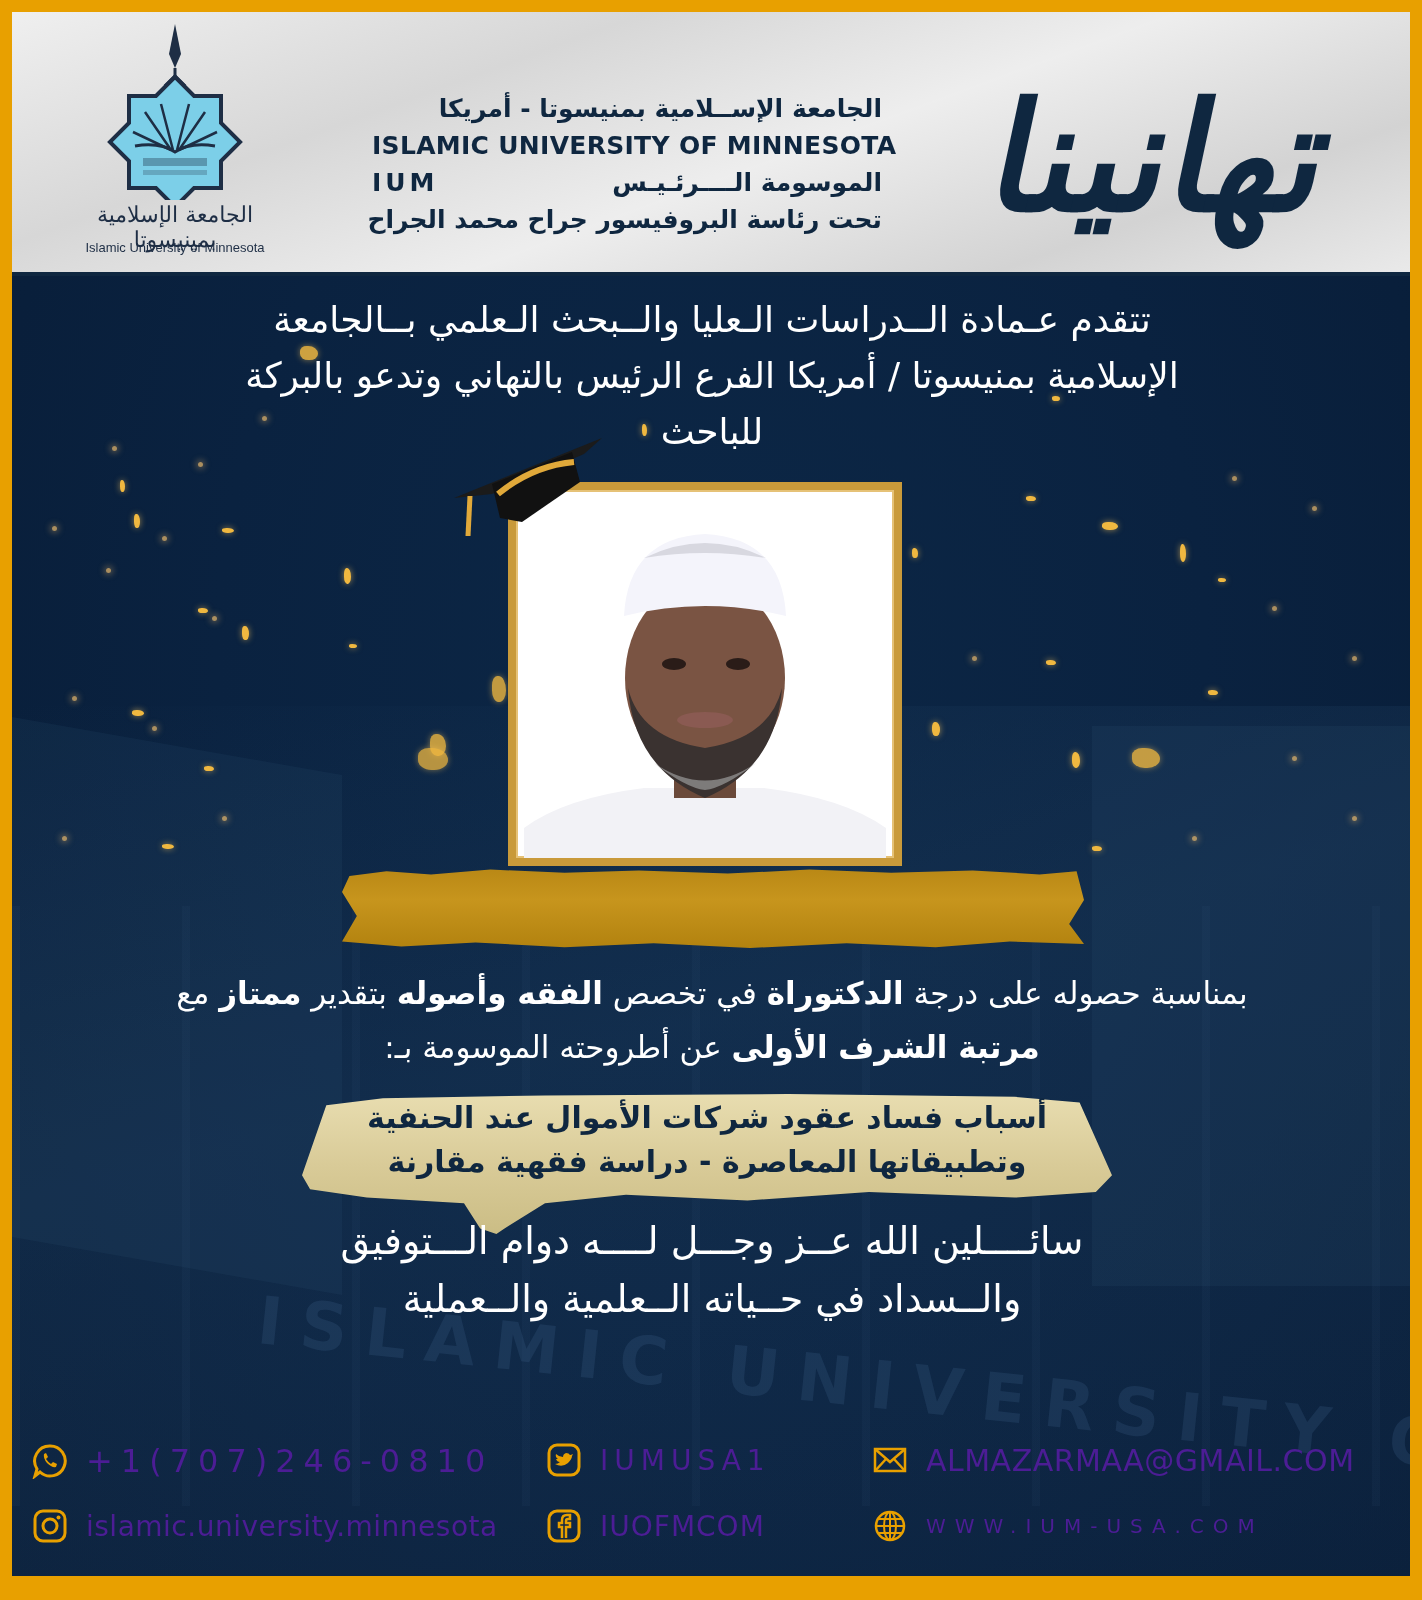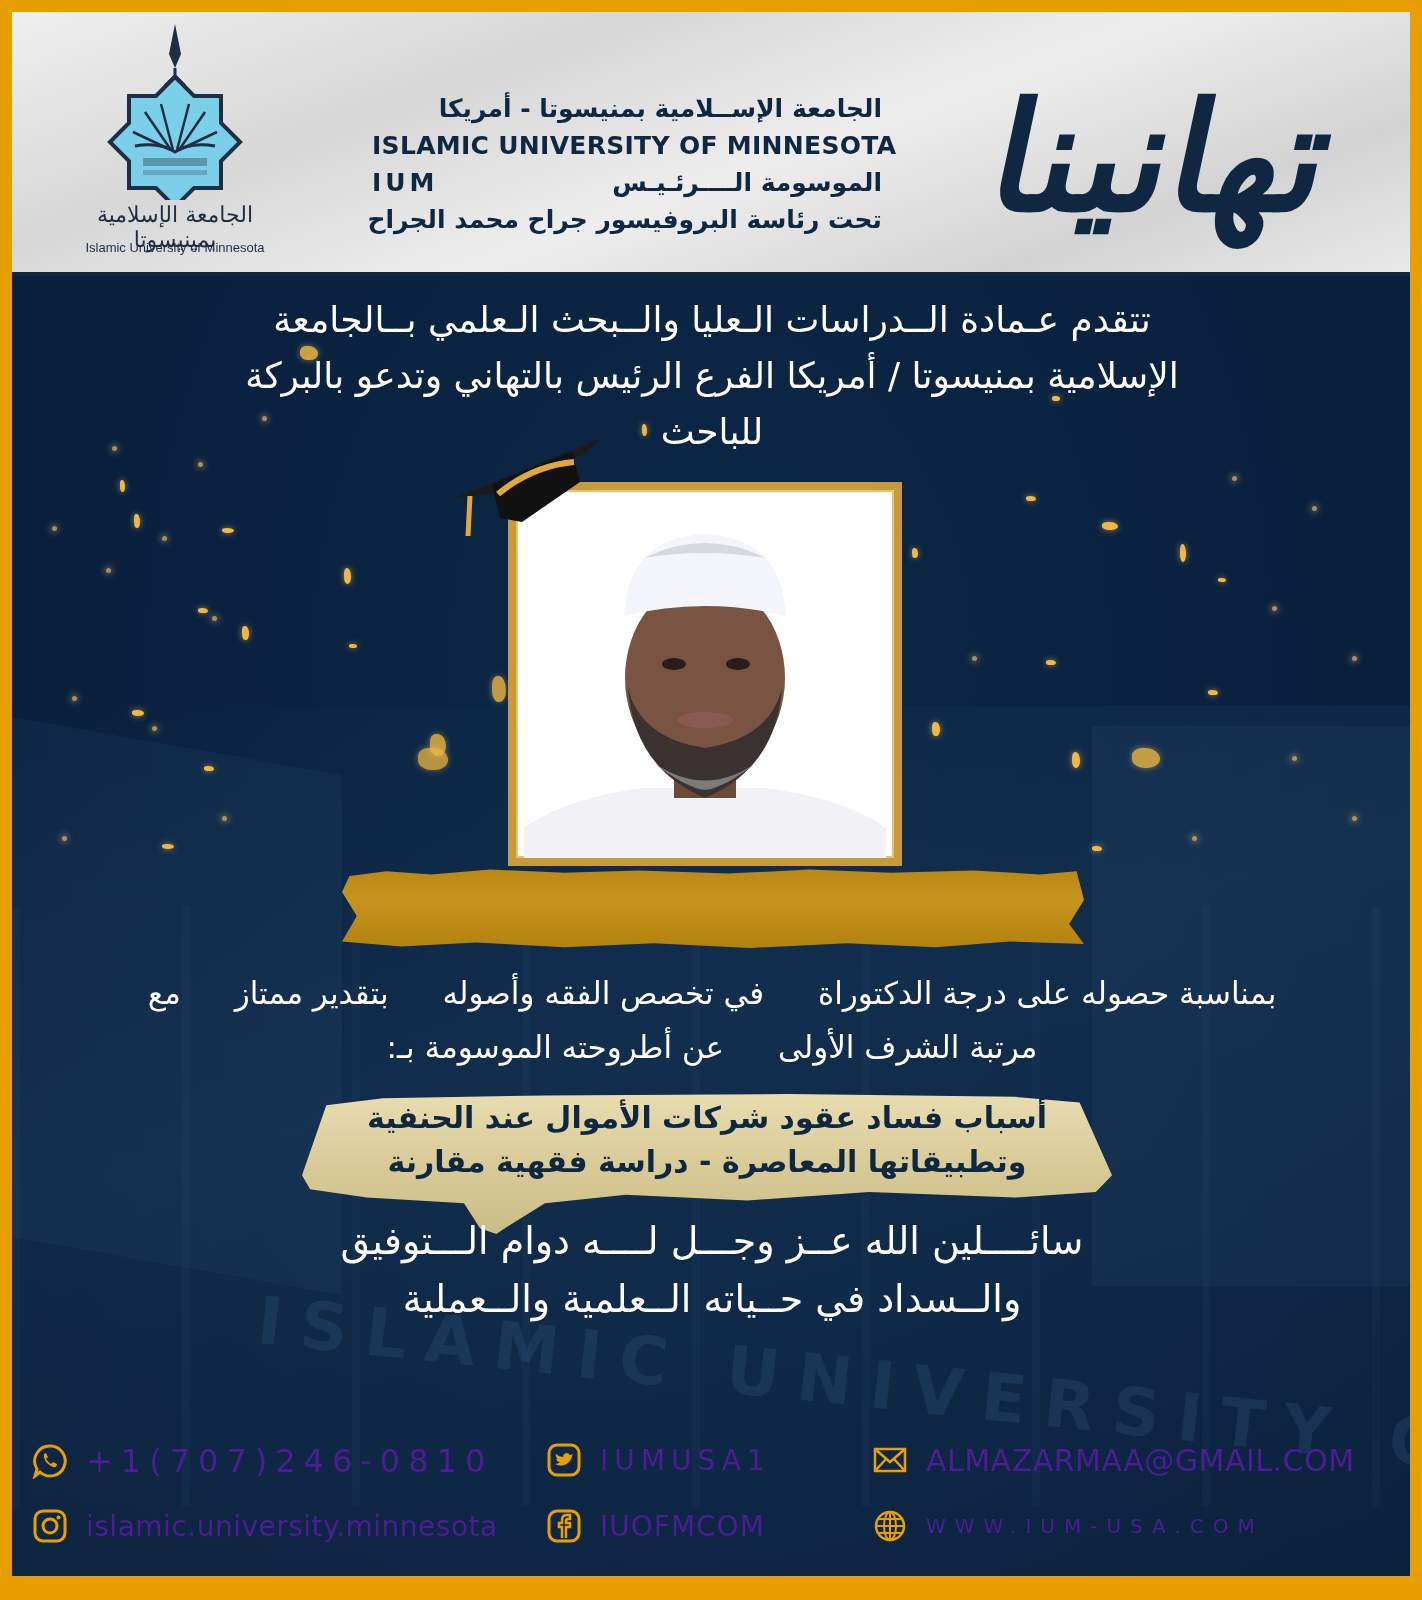--- a/index.html
+++ b/index.html
@@ -75,21 +75,21 @@
 
   
   .name-banner { position: absolute; left: 330px; top: 592px; width: 742px; height: 80px;
     background: linear-gradient(180deg, #b98815 0%, #c7951d 40%, #b2820f 100%);
     clip-path: polygon(1% 10%, 6% 4%, 12% 8%, 20% 2%, 30% 6%, 40% 3%, 52% 7%, 63% 2%, 74% 6%, 85% 3%, 94% 8%, 99% 4%, 100% 40%, 98% 70%, 100% 95%, 90% 92%, 80% 99%, 68% 94%, 55% 100%, 42% 94%, 30% 99%, 18% 93%, 8% 98%, 0% 92%, 2% 60%, 0% 30%); }
   .name-text { position: absolute; left: 330px; top: 598px; width: 742px; height: 70px; text-align: center; direction: rtl;
     color: #ffffff; font-weight: bold; font-size: 34px; line-height: 70px; }
 
   .degree { position: absolute; left: 100px; top: 690px; width: 1200px; text-align: center; direction: rtl;
     color: #ffffff; font-size: 31px; line-height: 54px; }
-  .degree b { font-weight: normal; margin-left: 44px; }
+  .degree b { font-weight: bold; }
 
   
   .scroll { position: absolute; left: 290px; top: 818px; width: 810px; height: 140px;
     background: linear-gradient(180deg, #e8ddb0 0%, #d9cb98 50%, #cbbd85 100%);
     clip-path: polygon(3% 8%, 10% 3%, 30% 1%, 60% 0%, 88% 2%, 96% 6%, 100% 58%, 98% 70%, 88% 74%, 70% 70%, 55% 76%, 40% 72%, 30% 78%, 25% 96%, 24% 100%, 22% 96%, 20% 78%, 8% 74%, 1% 68%, 0% 58%); }
   .thesis { position: absolute; left: 290px; top: 820px; width: 810px; text-align: center; direction: rtl;
     color: #0f2740; font-weight: bold; font-size: 30px; line-height: 44px; }
 
   .prayer { position: absolute; left: 250px; top: 936px; width: 900px; text-align: center; direction: rtl;
     color: #ffffff; font-size: 38px; line-height: 58px; letter-spacing: 0.5px; }

